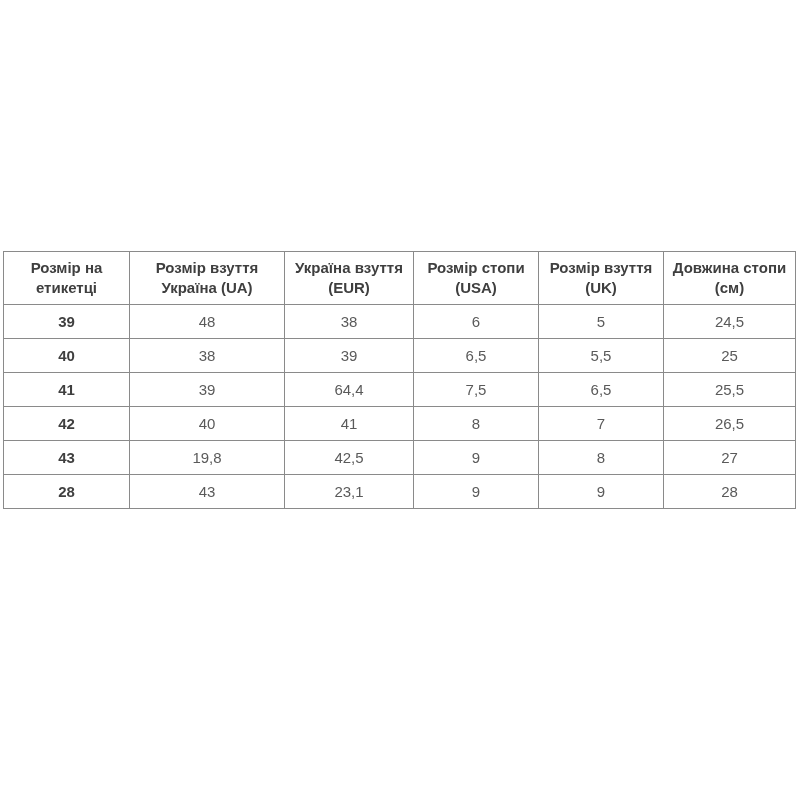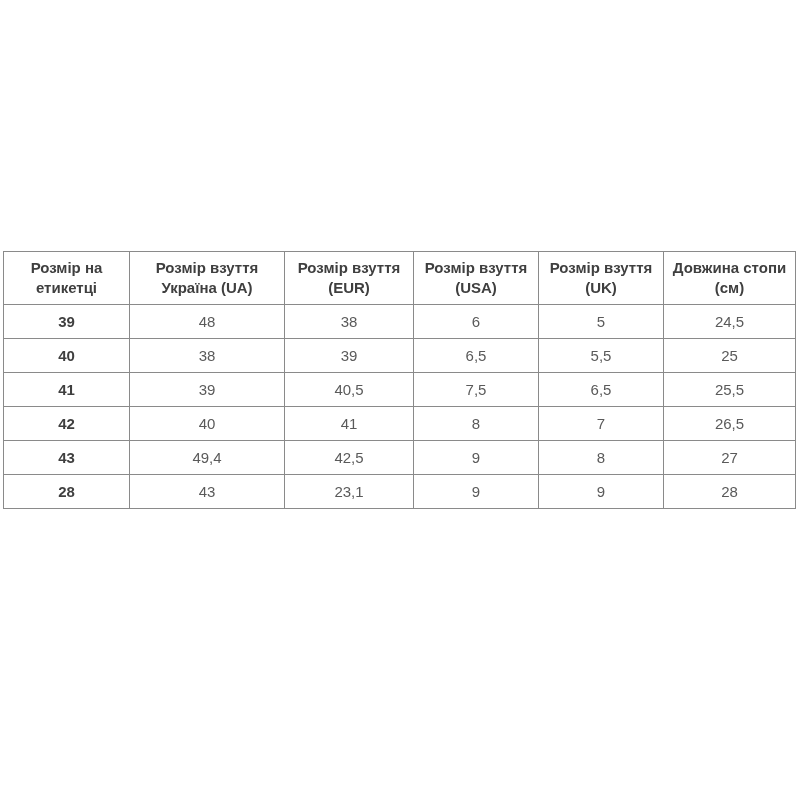--- a/index.html
+++ b/index.html
@@ -61,22 +61,22 @@
         <col style="width: 155px;">
         <col style="width: 129px;">
         <col style="width: 125px;">
         <col style="width: 125px;">
         <col style="width: 132px;">
       </colgroup>
     <thead>
       <tr>
           <th>Розмір на етикетці</th>
           <th>Розмір взуття Україна (UA)</th>
-          <th>Розмір взуття (EUR)</th>
-          <th>Розмір взуття (USA)</th>
+          <th>Україна взуття (EUR)</th>
+          <th>Розмір стопи (USA)</th>
           <th>Розмір взуття (UK)</th>
           <th>Довжина стопи (см)</th>
         </tr>
     </thead>
     <tbody>
         <tr>
           <td class="row-label">39</td>
           <td>48</td>
           <td>38</td>
           <td>6</td>
@@ -87,36 +87,36 @@
           <td class="row-label">40</td>
           <td>38</td>
           <td>39</td>
           <td>6,5</td>
           <td>5,5</td>
           <td>25</td>
         </tr>
         <tr>
           <td class="row-label">41</td>
           <td>39</td>
-          <td>40,5</td>
+          <td>64,4</td>
           <td>7,5</td>
           <td>6,5</td>
           <td>25,5</td>
         </tr>
         <tr>
           <td class="row-label">42</td>
           <td>40</td>
           <td>41</td>
           <td>8</td>
           <td>7</td>
           <td>26,5</td>
         </tr>
         <tr>
           <td class="row-label">43</td>
-          <td>49,4</td>
+          <td>19,8</td>
           <td>42,5</td>
           <td>9</td>
           <td>8</td>
           <td>27</td>
         </tr>
         <tr>
           <td class="row-label">28</td>
           <td>43</td>
           <td>23,1</td>
           <td>9</td>

